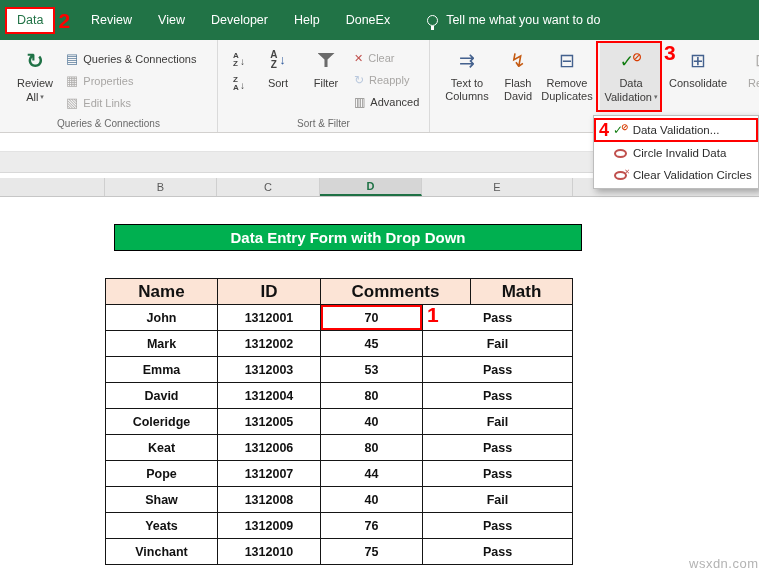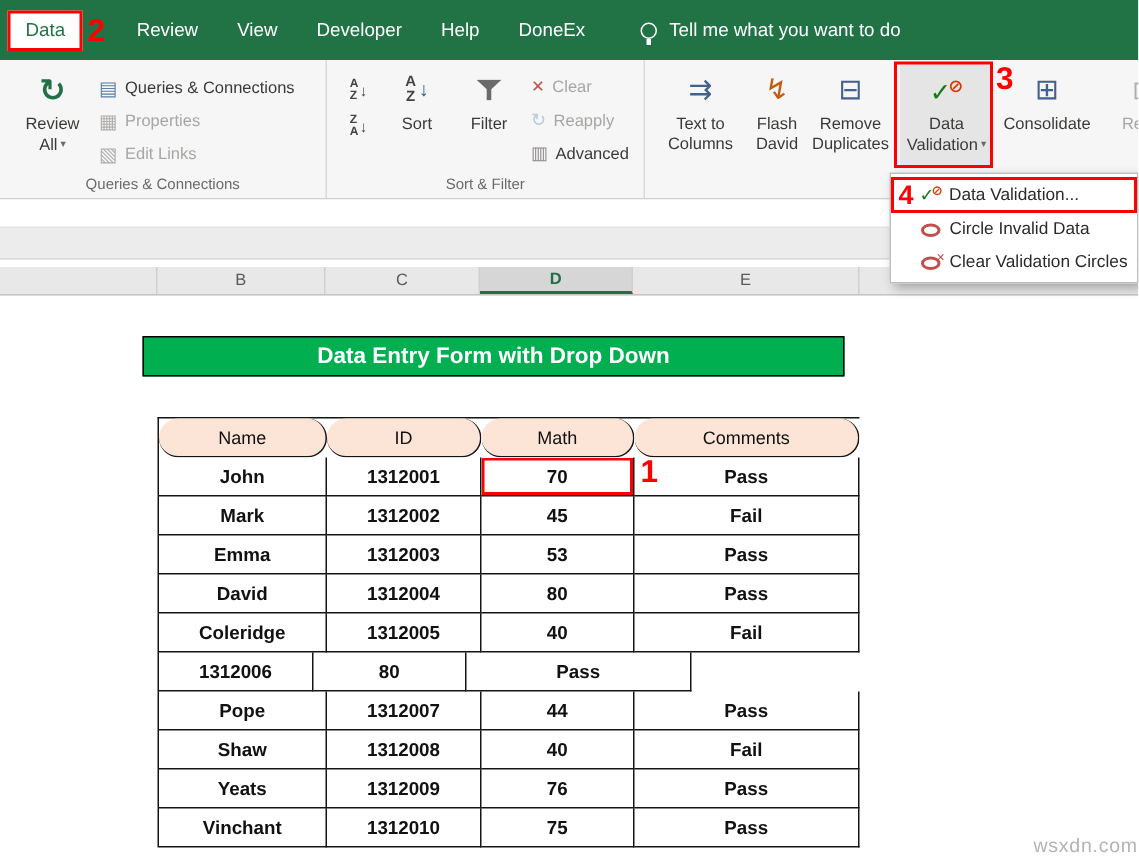--- a/index.html
+++ b/index.html
@@ -87,30 +87,30 @@
 
   
   .colheads { position:absolute; top:178px; left:0; width:759px; height:19px; background:#e8e8e8;
               display:flex; font-size:11px; color:#5a5a5a; border-bottom:1px solid #c6c6c6; }
   .ch { display:flex; align-items:center; justify-content:center; border-right:1px solid #cfcfcf; height:100%; }
   .ch.a { width:105px; } .ch.b { width:112px; } .ch.c { width:103px; } .ch.d { width:102px; }
   .ch.e { width:151px; } .ch.f { flex:1; border-right:none; }
   .ch.sel { background:#d6d6d6; color:#1e7145; font-weight:bold; border-bottom:2px solid #1e7145; }
 
   
-  .titlebar { position:absolute; left:95px; top:224px; width:468px; height:27px; background:#00B050;
+  .titlebar { position:absolute; left:114px; top:224px; width:468px; height:27px; background:#00B050;
               border:1px solid #000; color:#fff; font-weight:bold; font-size:15px;
               display:flex; align-items:center; justify-content:center; }
   .dtable { position:absolute; left:105px; top:278px; width:468px;
             border-left:1px solid #151515; border-top:1px solid #151515; }
   .trow { display:flex; height:26px; }
   .tcell { border-right:1px solid #151515; border-bottom:1px solid #151515; display:flex;
            align-items:center; justify-content:center; font-size:12.5px; color:#111;font-weight:bold; }
   .w0 { width:112px; } .w1 { width:103px; } .w2 { width:102px; } .w3 { width:150px; }
-  .thead .tcell { background:#FCE4D6; font-weight:normal; font-size:12px;border-radius:13px; }
+  .thead .tcell { background:#FCE4D6; font-weight:bold; font-size:17px; }
   .tcell.hl { box-shadow:inset 0 0 0 2px #ff0000; }
   .step1 { position:absolute; left:427px; top:304px; }
   .watermark { position:absolute; left:689px; top:536px; color:#b3b3b3; font-size:13px; letter-spacing:.5px;margin-top:20px; }
 </style>
 </head>
 <body>
 
 <div id="app">
 
   <div class="menubar">
@@ -275,22 +275,22 @@
     <div class="ch e">E</div>
     <div class="ch f"></div>
   </div>
 
   <div class="titlebar">Data Entry Form with Drop Down</div>
 
   <div class="dtable">
     <div class="trow thead">
       <div class="tcell w0">Name</div>
       <div class="tcell w1">ID</div>
+      <div class="tcell w3">Comments</div>
       <div class="tcell w2">Math</div>
-      <div class="tcell w3">Comments</div>
     </div>
     <div class="trow">
       <div class="tcell w0">John</div>
       <div class="tcell w1">1312001</div>
       <div class="tcell w2 hl">70</div>
       <div class="tcell w3">Pass</div>
     </div>
     <div class="trow">
       <div class="tcell w0">Mark</div>
       <div class="tcell w1">1312002</div>
@@ -309,20 +309,21 @@
       <div class="tcell w2">80</div>
       <div class="tcell w3">Pass</div>
     </div>
     <div class="trow">
       <div class="tcell w0">Coleridge</div>
       <div class="tcell w1">1312005</div>
       <div class="tcell w2">40</div>
       <div class="tcell w3">Fail</div>
     </div>
     <div class="trow">
+      <div class="tcell w0">Keat</div>
       <div class="tcell w1">1312006</div>
       <div class="tcell w2">80</div>
       <div class="tcell w3">Pass</div>
     </div>
     <div class="trow">
       <div class="tcell w0">Pope</div>
       <div class="tcell w1">1312007</div>
       <div class="tcell w2">44</div>
       <div class="tcell w3">Pass</div>
     </div>

